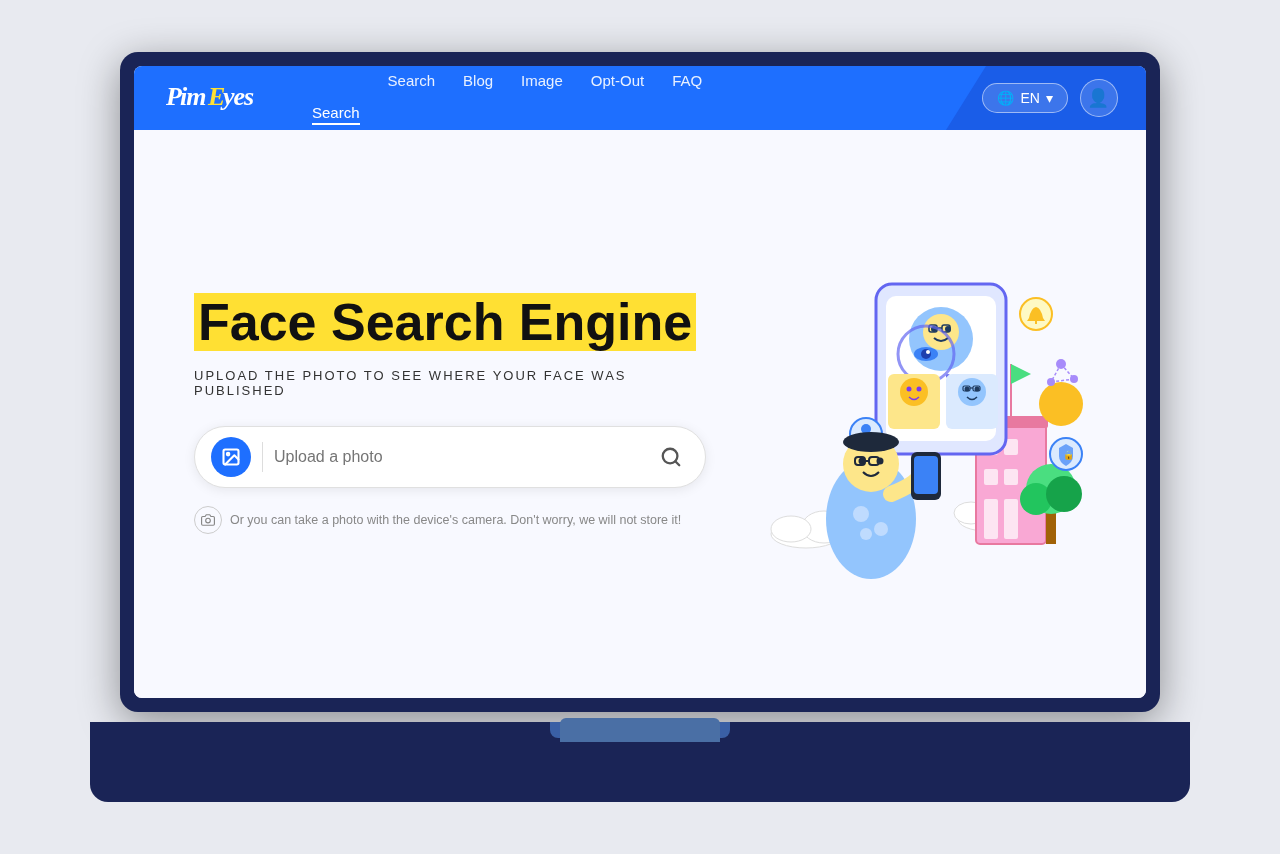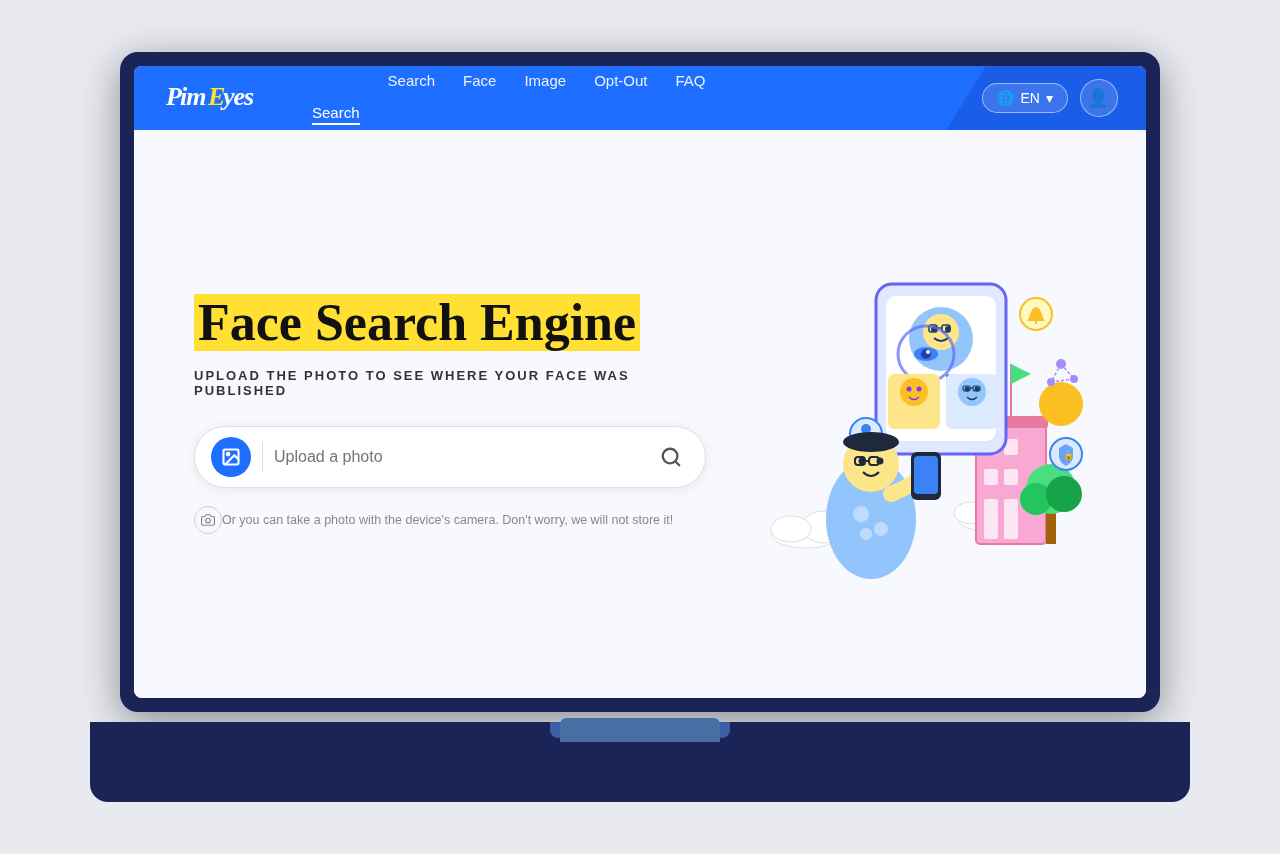--- a/index.html
+++ b/index.html
@@ -146,32 +146,31 @@
       flex: 1;
       max-width: 560px;
     }
 
     .hero-title {
       font-size: 52px;
       font-weight: 900;
       color: #111;
       line-height: 1.1;
       margin-bottom: 16px;
-      font-family: Liberation Serif, serif;
     }
 
     .hero-title .highlight {
       background: #ffe033;
       padding: 0 4px;
       display: inline;
     }
 
     .hero-subtitle {
       font-size: 13px;
-      font-weight: 700;
+      font-weight: 400;
       letter-spacing: 2px;
       color: #333;
       text-transform: uppercase;
       margin-bottom: 28px;
     }
 
     .search-bar-container {
       background: white;
       border-radius: 50px;
       padding: 10px 16px;
@@ -219,20 +218,21 @@
       align-items: center;
       justify-content: center;
       cursor: pointer;
       color: #555;
       font-size: 20px;
     }
 
     .camera-hint {
       display: flex;
       align-items: center;
+      gap: 8px;
       color: #888;
       font-size: 12.5px;
     }
 
     .camera-hint-circle {
       width: 28px;
       height: 28px;
       border-radius: 50%;
       border: 1.5px solid #ccc;
       display: flex;
@@ -265,21 +265,21 @@
             <text x="4" y="28" font-family="Georgia, serif" font-style="italic" font-size="26" font-weight="bold" fill="white">P</text>
             <text x="18" y="28" font-family="Georgia, serif" font-style="italic" font-size="26" font-weight="bold" fill="white">im</text>
             <text x="46" y="28" font-family="Georgia, serif" font-style="italic" font-size="26" font-weight="bold" fill="#ffe033">E</text>
             <text x="61" y="28" font-family="Georgia, serif" font-style="italic" font-size="26" font-weight="bold" fill="white">yes</text>
           </svg>
         </div>
 
         <div class="nav-links">
           <a class="nav-link active">Search</a>
           <a class="nav-link">Search</a>
-          <a class="nav-link">Face</a>
+          <a class="nav-link">Blog</a>
           <a class="nav-link">Image</a>
           <a class="nav-link">Opt-Out</a>
           <a class="nav-link">FAQ</a>
         </div>
 
         <div class="nav-right">
           <button class="nav-lang-btn">
             <span>🌐</span>
             <span>EN</span>
             <span>▾</span>

